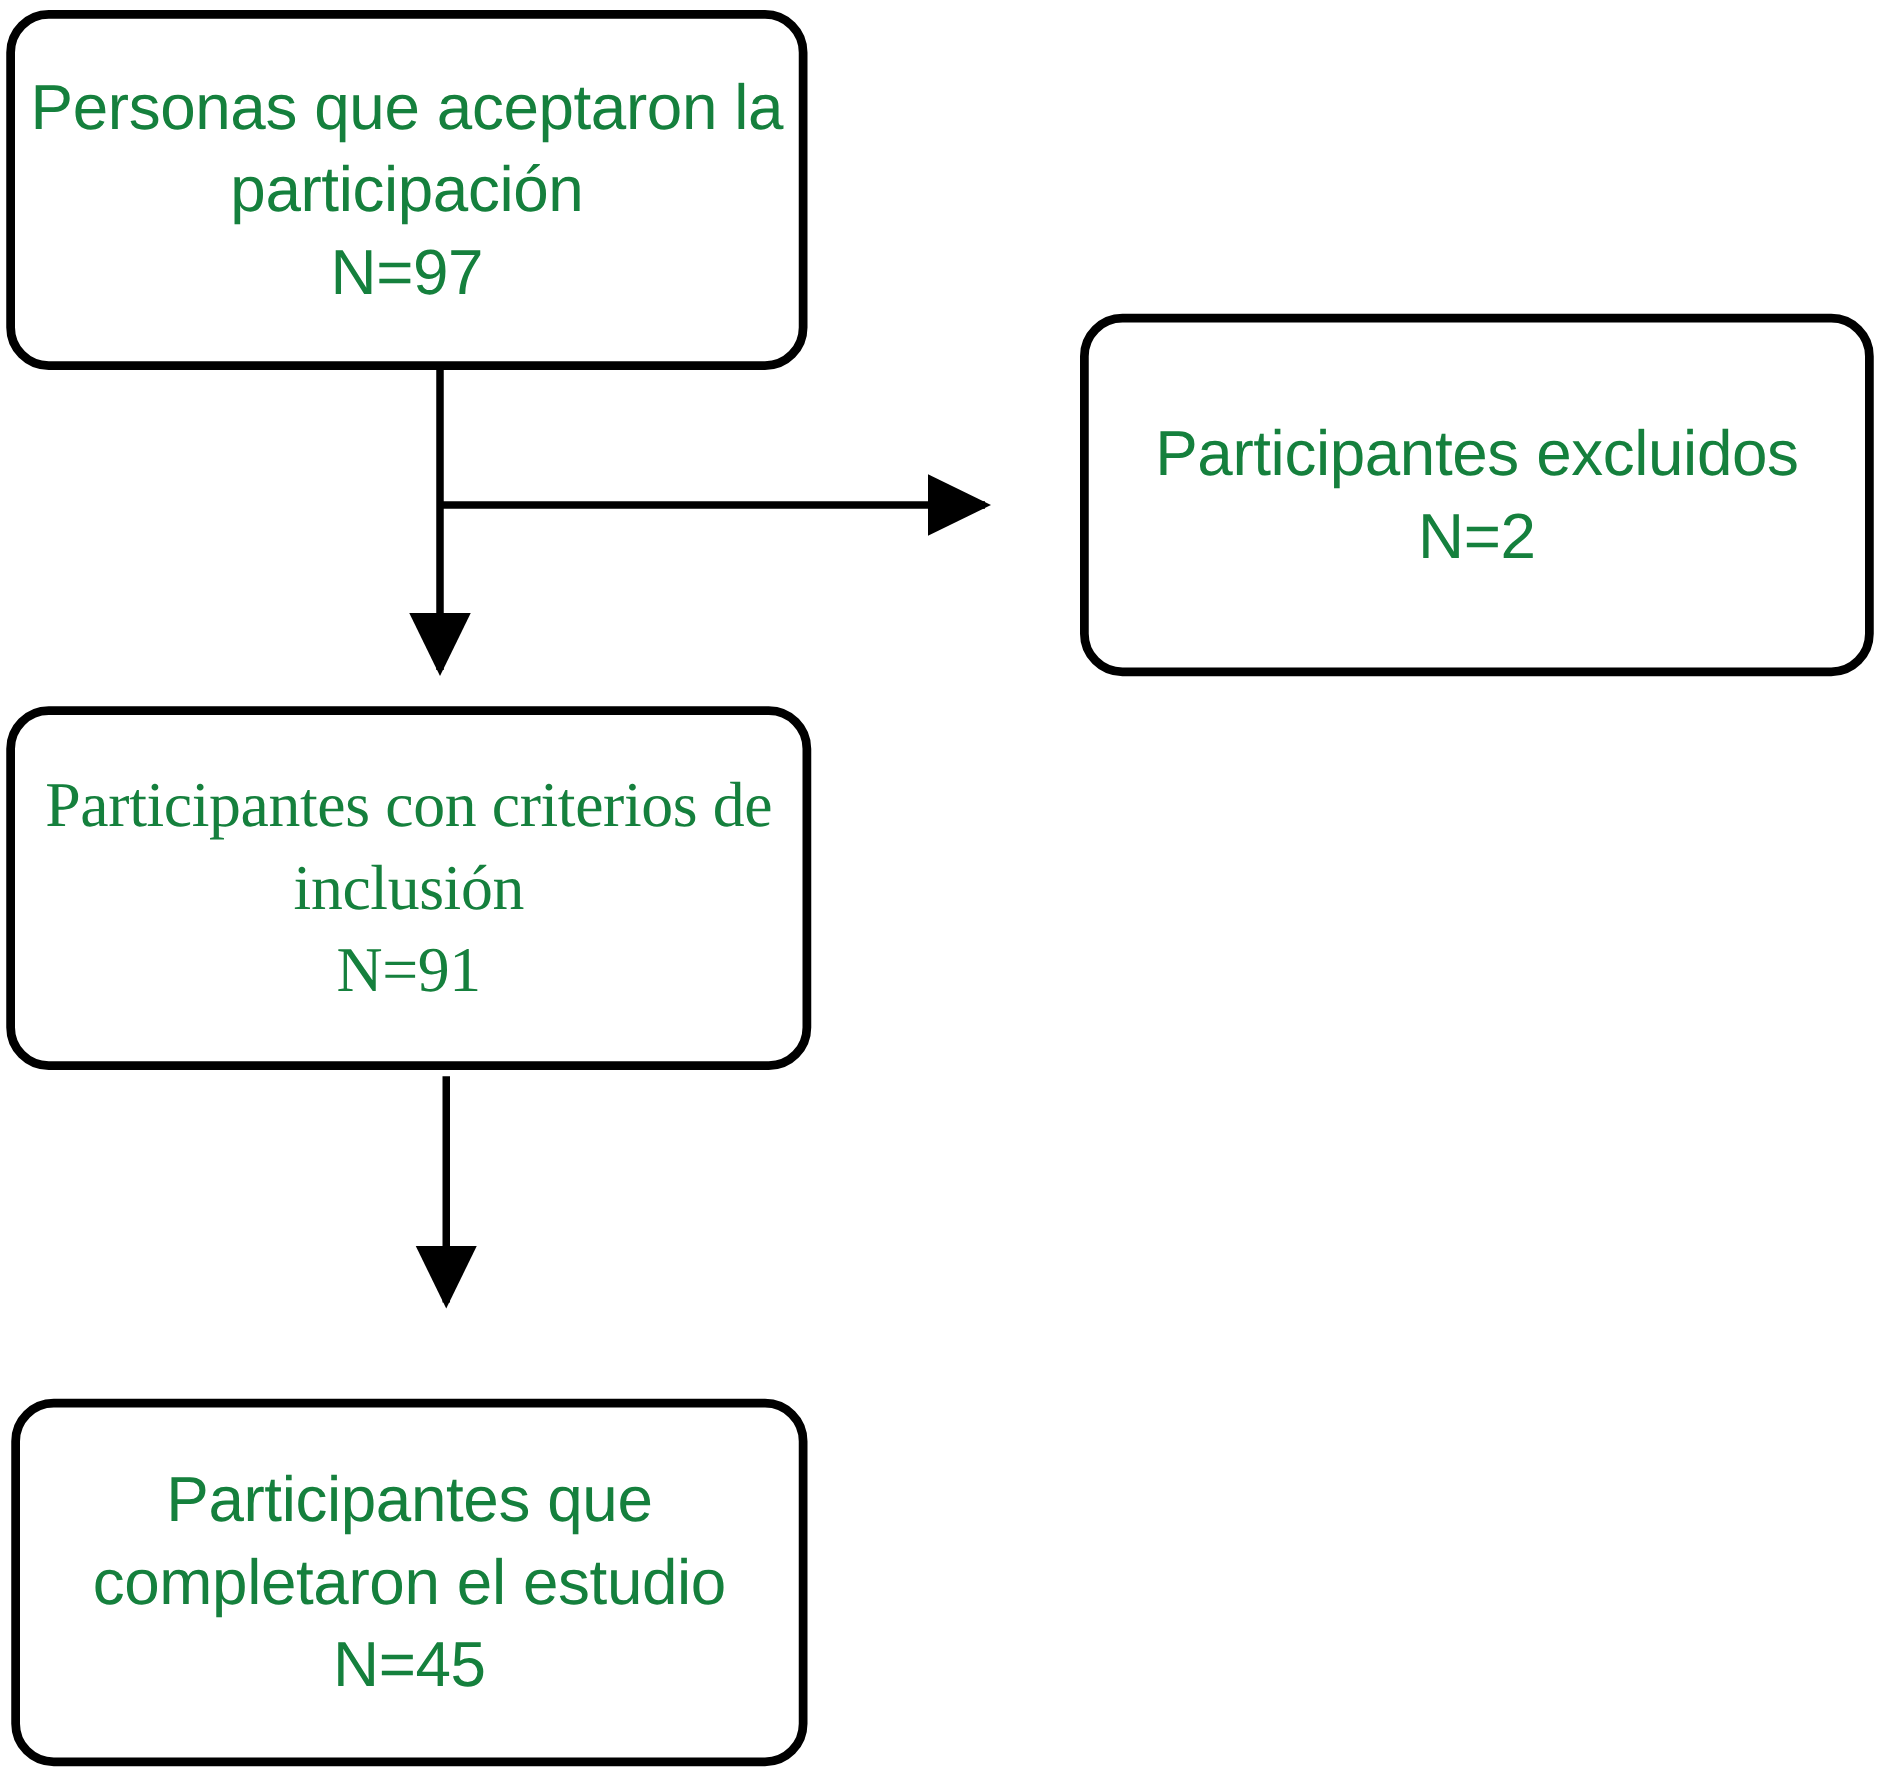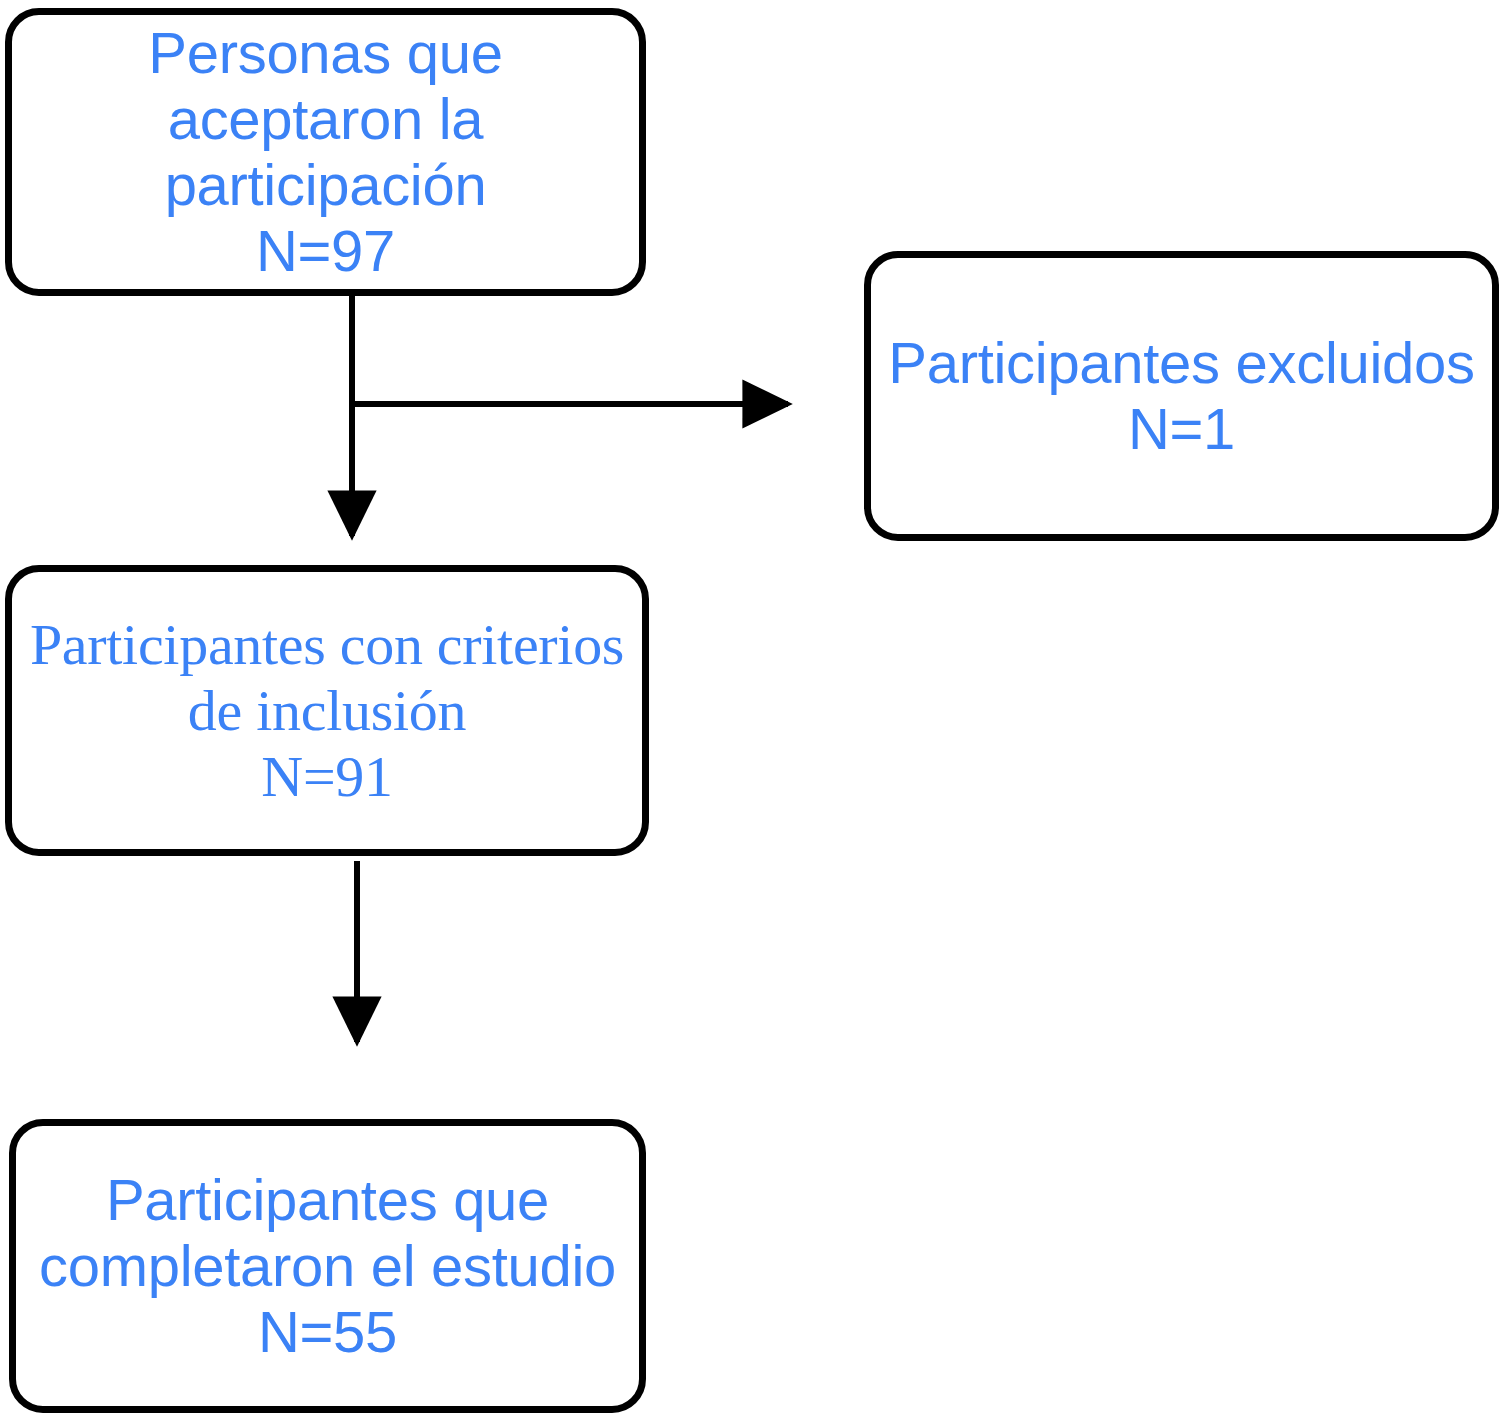--- a/index.html
+++ b/index.html
@@ -25,25 +25,25 @@
     box-sizing: border-box;
     background: #ffffff;
     border: 7px solid #000000;
     border-radius: 34px;
     display: flex;
     align-items: center;
     justify-content: center;
     text-align: center;
   }
   .node-text {
-    font-size: 58px;
+    font-size: 51px;
     line-height: 66px;
     letter-spacing: -0.3px;
     white-space: pre-line;
-    color: #3b82f6;
+    color: #15803d;
     padding: 0 8px;
   }
   
   #node-accepted {
     left: 5px;
     top: 8px;
     width: 641px;
     height: 288px;
   }
   #node-excluded {
@@ -94,26 +94,26 @@
     <line x1="357" y1="861" x2="357" y2="1042" stroke="#000000" stroke-width="6" marker-end="url(#arrowhead)"></line>
   </svg>
 
   <div class="node" id="node-accepted">
     <div class="node-text">Personas que aceptaron la participación
 N=97</div>
   </div>
 
   <div class="node" id="node-excluded">
     <div class="node-text">Participantes excluidos
-N=1</div>
+N=2</div>
   </div>
 
   <div class="node" id="node-included">
     <div class="node-text">Participantes con criterios de inclusión
 N=91</div>
   </div>
 
   <div class="node" id="node-completed">
     <div class="node-text">Participantes que completaron el estudio
-N=55</div>
+N=45</div>
   </div>
 
 </div>
 
 </body></html>

